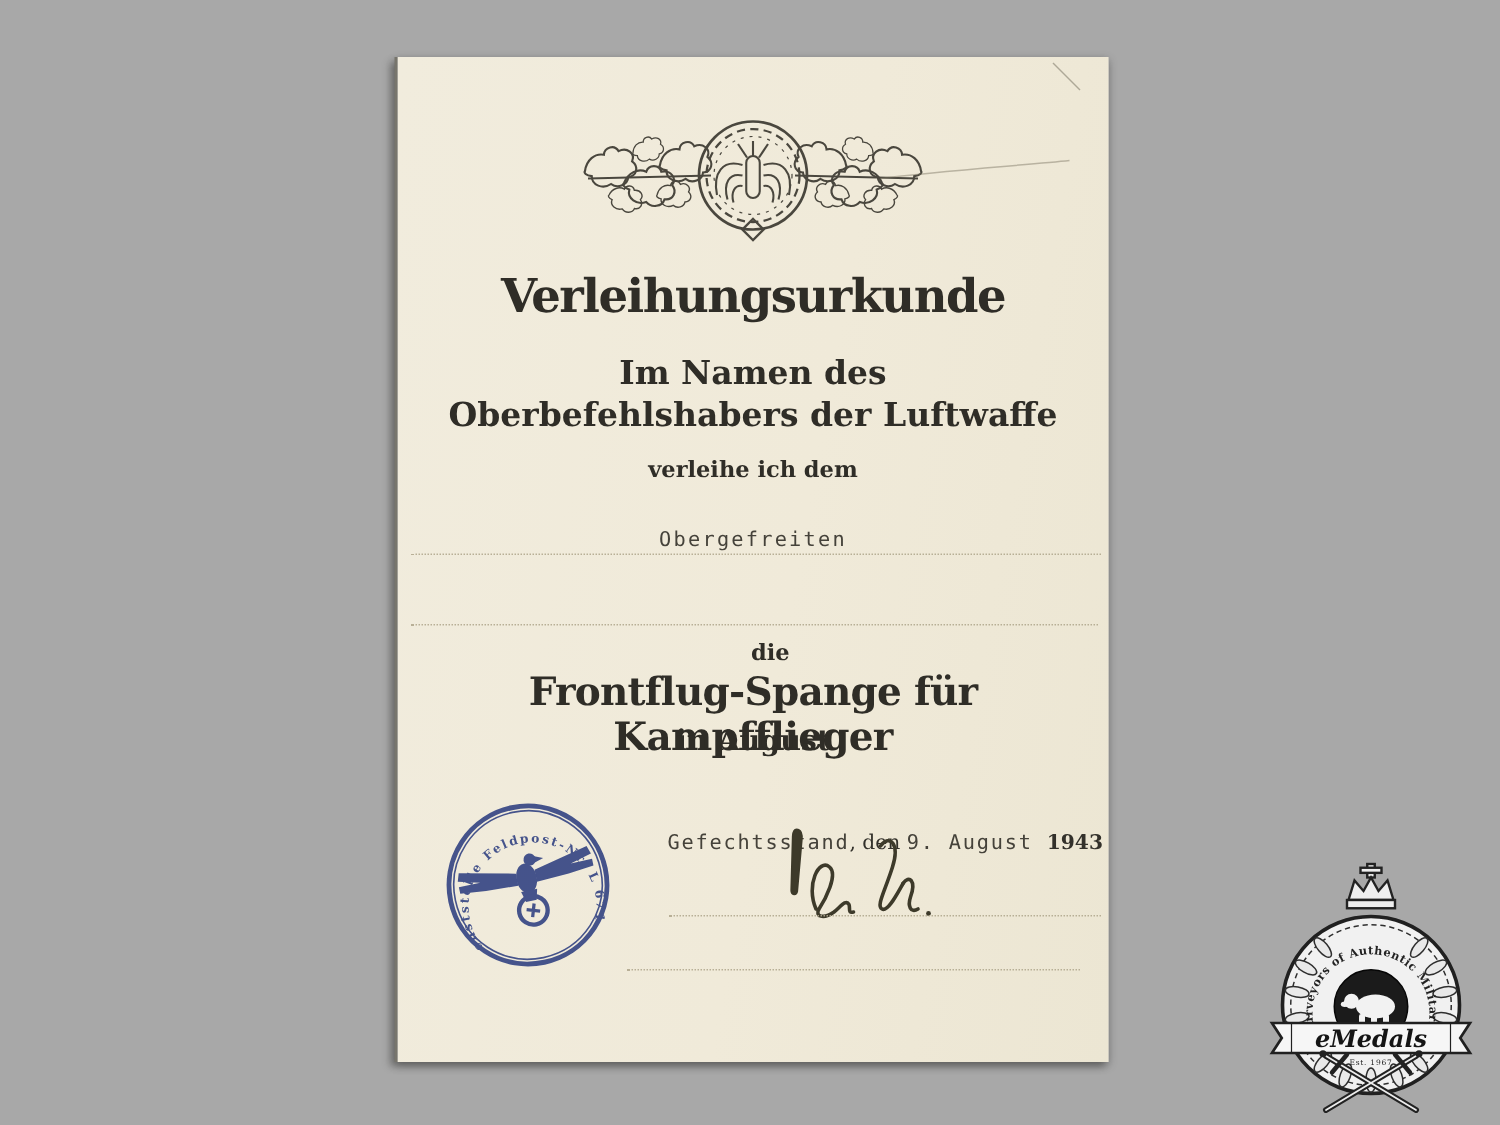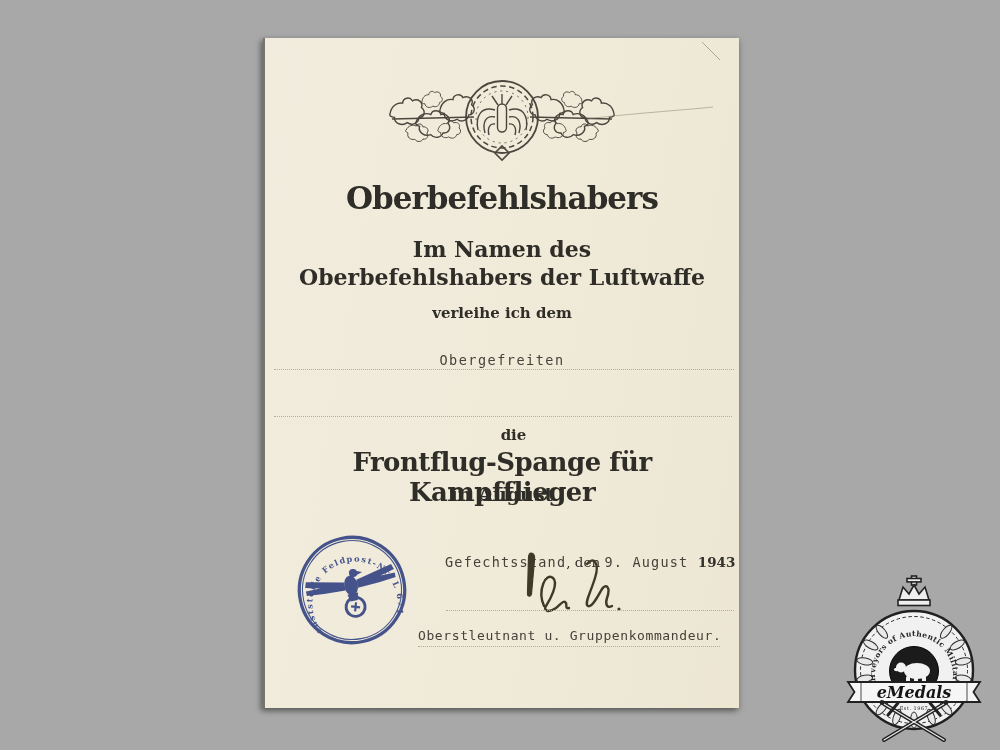--- a/index.html
+++ b/index.html
@@ -103,21 +103,21 @@
             <path d="M127,52 C132,51 135,56 133,63"></path>
           </g>
 
           <g stroke-width="1.6">
             <rect x="115" y="76" width="10" height="10" transform="rotate(45 120 81)"></rect>
           </g>
         </g>
       </g>
     </svg>
 
-    <div class="abs ctr gothic title">Oberbefehlshabers</div>
+    <div class="abs ctr gothic title">Verleihungsurkunde</div>
     <div class="abs ctr gothic pre1">Im Namen des</div>
     <div class="abs ctr gothic pre2">Oberbefehlshabers der Luftwaffe</div>
     <div class="abs ctr gothic pre3">verleihe ich dem</div>
 
     <div class="abs ctr type rank">Obergefreiten</div>
     <div class="abs dotrule dots1"></div>
     <div class="abs dotrule dots2"></div>
 
     <div class="abs ctr gothic article">die</div>
     <div class="abs ctr gothic award">Frontflug-Spange für Kampfflieger</div>
@@ -157,21 +157,20 @@
       <g stroke="#3d3a2a" fill="none" stroke-width="2.4" stroke-linecap="round">
         <path d="M18,5 c3,0 4,3 3.5,7 l-3,34 c-0.5,3 -4,3 -4,-0.5 l1,-36 c0.2,-3 1,-4.5 2.5,-4.5 z" fill="#3d3a2a" stroke-width="1.2"></path>
         <path d="M31,58 C24,42 33,24 40,30 C46,35 37,52 33,58 C30,63 36,65 43,60 C47,57 51,51 53,55 C54,58 52,61 56,60"></path>
         <path d="M74,16 C80,8 87,14 82,30 C77,46 71,56 75,58 C79,60 85,48 89,41"></path>
         <path d="M89,41 C93,35 98,39 94,50 C92,56 94,61 99,58"></path>
         <circle cx="106" cy="61" r="1.6" fill="#3d3a2a" stroke="none"></circle>
       </g>
     </svg>
     <div class="abs dotrule dots3"></div>
 
-    <div class="abs type signer">Oberstleutnant u. Gruppenkommandeur.</div>
     <div class="abs dotrule dots4"></div>
 
     <svg class="abs creases" viewBox="0 0 474 670">
       <path d="M322,81 C360,76 420,72 448,69" stroke="rgba(120,113,95,.45)" stroke-width="1" fill="none"></path>
       <path d="M437,4 L455,22" stroke="rgba(110,104,88,.5)" stroke-width="1" fill="none"></path>
     </svg>
   </div>
 
   <svg class="logo" viewBox="0 0 160 172">
     <defs>

